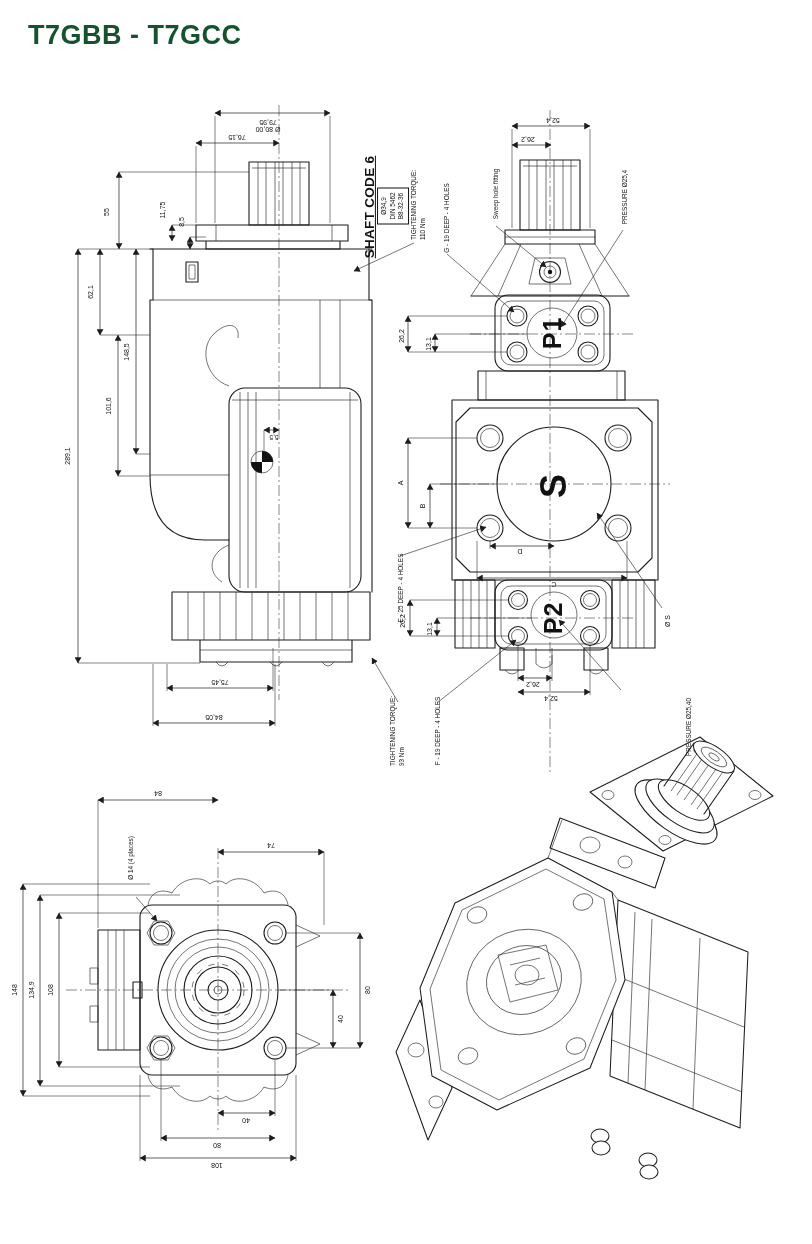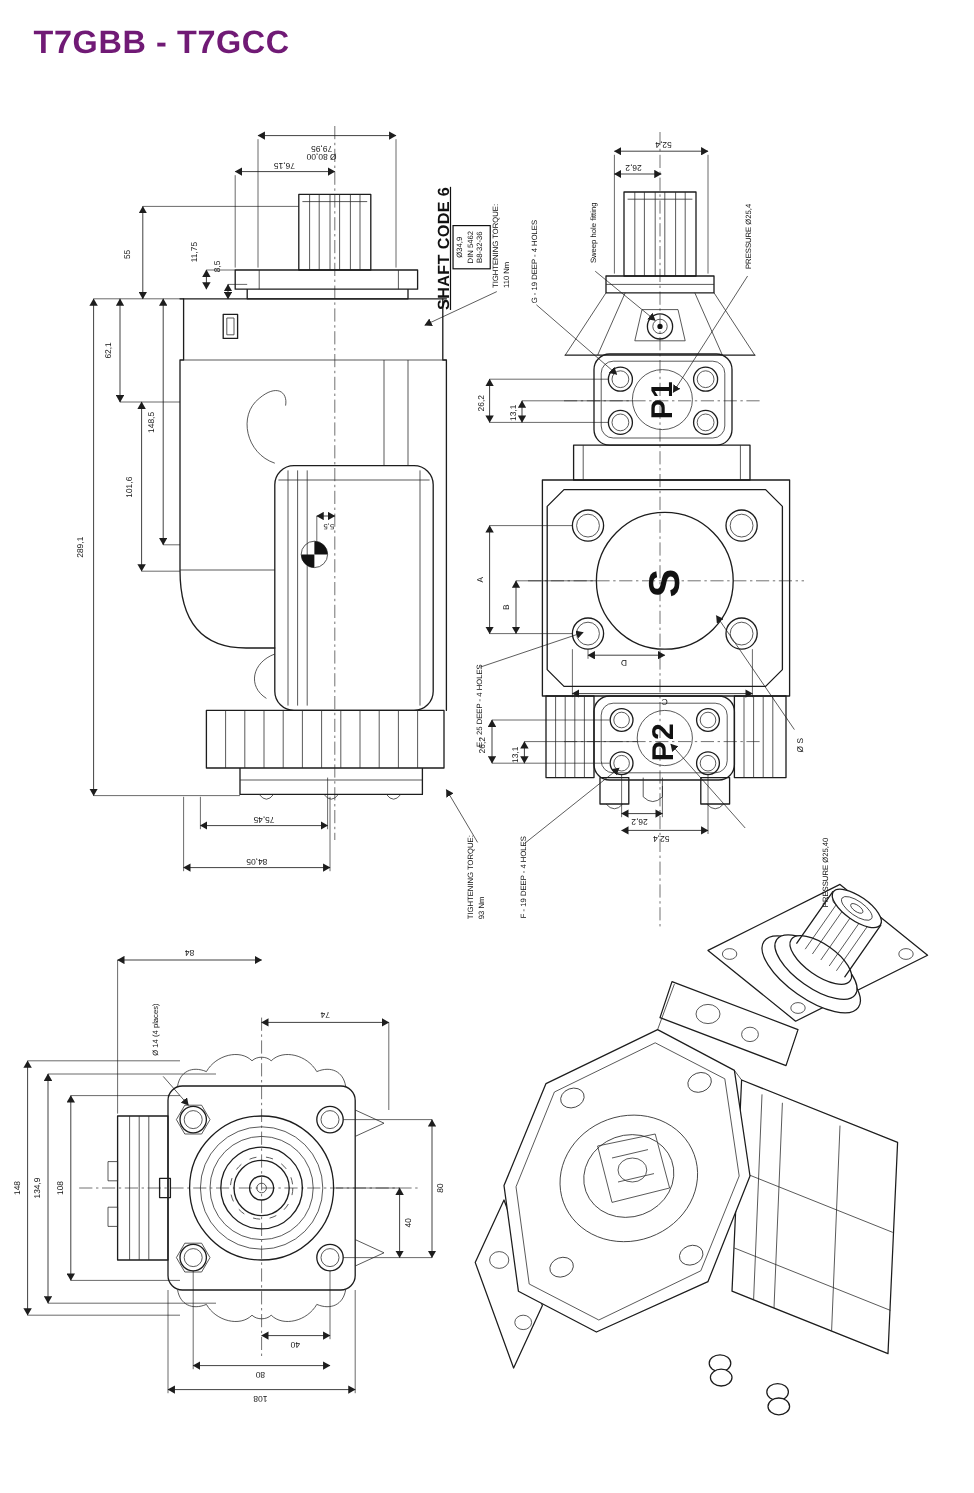--- a/index.html
+++ b/index.html
@@ -8,21 +8,21 @@
   svg.art{position:absolute;left:0;top:0}
   .ln{fill:none;stroke:#1d1d1d;stroke-width:1.1;stroke-linejoin:round;stroke-linecap:round}
   .tn{fill:none;stroke:#2a2a2a;stroke-width:.65;stroke-linejoin:round}
   .cl{fill:none;stroke:#3a3a3a;stroke-width:.6;stroke-dasharray:11 3 2 3}
   .dim{fill:none;stroke:#1d1d1d;stroke-width:.7;marker-start:url(#ma);marker-end:url(#ma)}
   .ext{fill:none;stroke:#1d1d1d;stroke-width:.55}
   .ldr{fill:none;stroke:#1d1d1d;stroke-width:.6;marker-end:url(#ma)}
   .fil{fill:#111;stroke:none}
   .wh{fill:#fff;stroke:#1d1d1d;stroke-width:1.05;stroke-linejoin:round}
   .wht{fill:#fff;stroke:#2a2a2a;stroke-width:.65;stroke-linejoin:round}
-  .title{position:absolute;left:28px;top:20px;font-size:27px;font-weight:bold;letter-spacing:.5px;color:#701a75}
+  .title{position:absolute;left:28px;top:20px;font-size:27px;font-weight:bold;letter-spacing:.5px;color:#14532d}
   .lbl{position:absolute;font-size:7px;line-height:1.05;white-space:nowrap;color:#111;
        transform:translate(-50%,-50%)}
   .r180{transform:translate(-50%,-50%) rotate(180deg)}
   .r90{transform:translate(-50%,-50%) rotate(-90deg)}
   .two{text-align:center}
   .big{font-weight:bold;font-size:25px;letter-spacing:1px}
   .huge{font-weight:bold;font-size:36px}
   .code{font-weight:bold;font-size:13.5px;letter-spacing:.3px;text-decoration:underline}
   .sm{font-size:6.4px}
   .vblock{position:absolute;font-size:6.4px;line-height:1.35;white-space:nowrap;color:#111;

